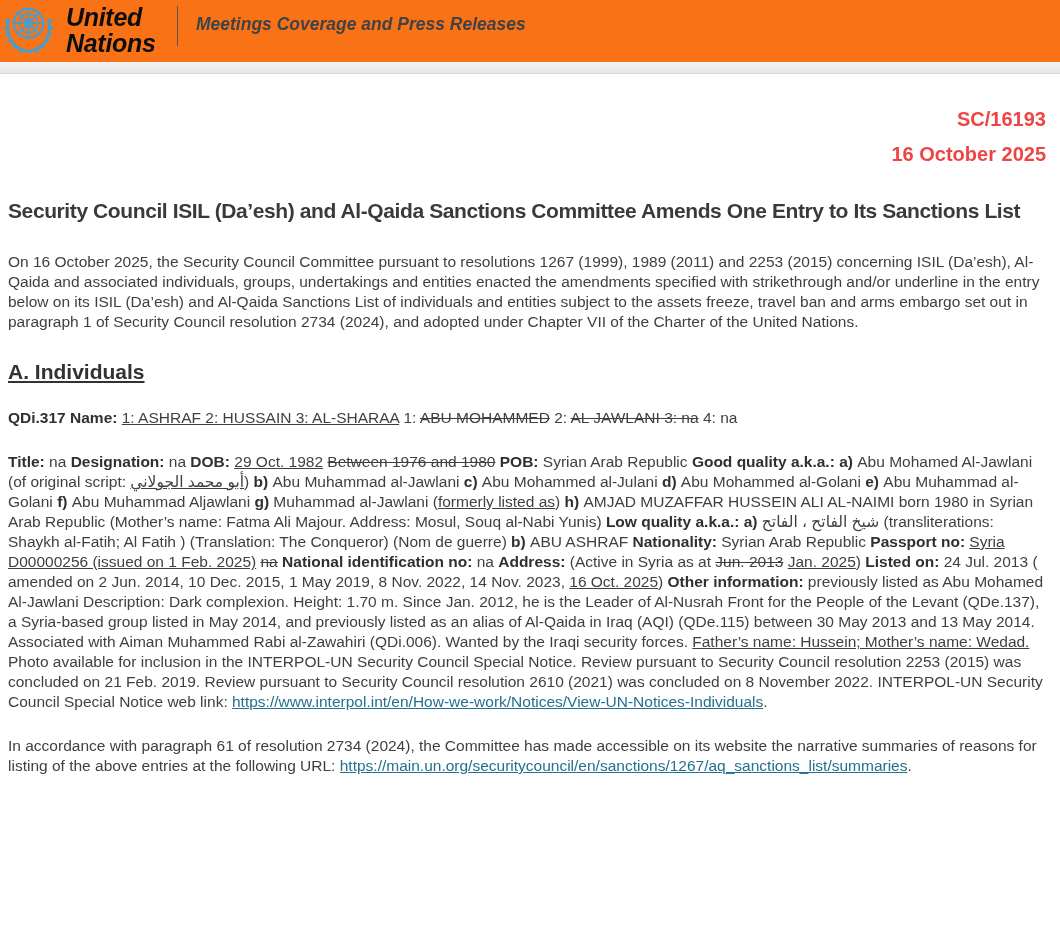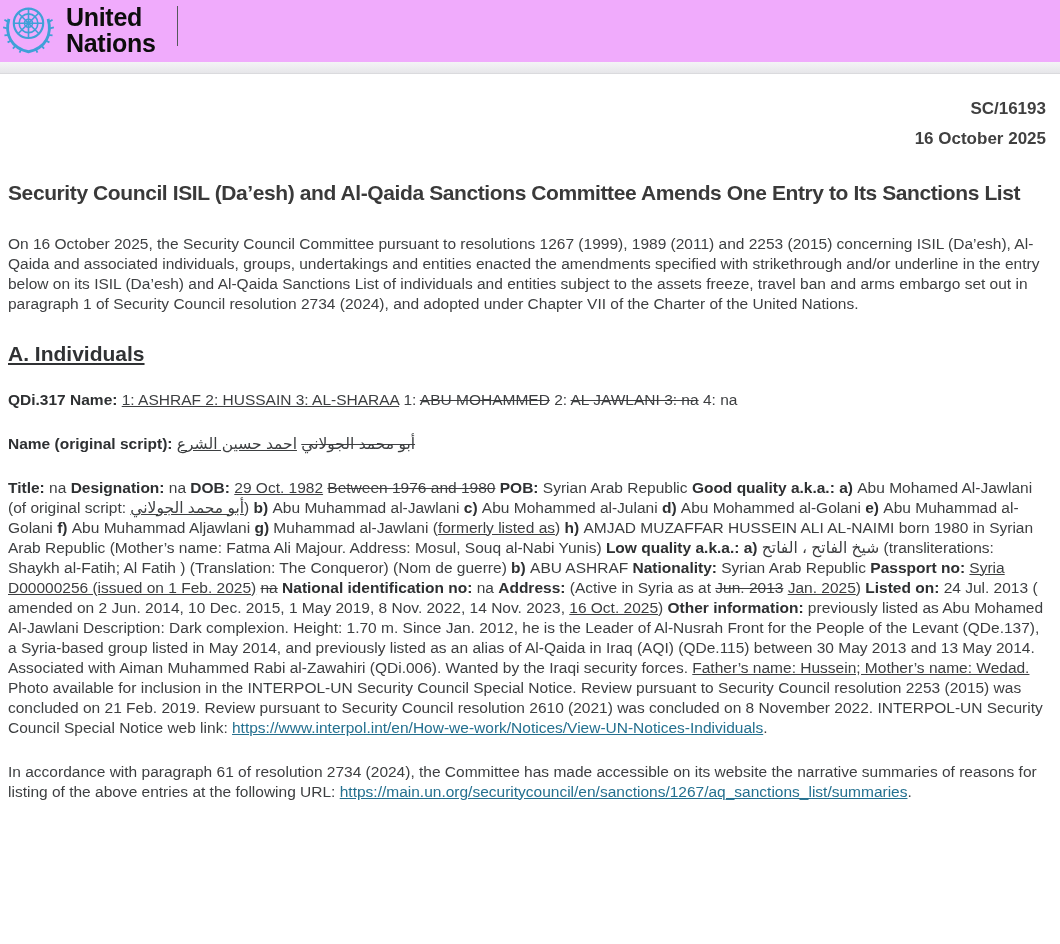--- a/index.html
+++ b/index.html
@@ -1,28 +1,28 @@
 <!DOCTYPE html>
 <html><head>
 <meta charset="utf-8">
 <style>
   html,body{margin:0;padding:0;}
   body{
     width:1060px;height:944px;overflow:hidden;background:#ffffff;
     font-family:"Liberation Sans","DejaVu Sans",sans-serif;color:#3d3d3d;
   }
-  .site-header{position:relative;height:62px;background:#f0abfc;}
+  .site-header{position:relative;height:62px;background:#f97316;font-style:italic;}
   .emblem{position:absolute;left:0;top:1px;width:57px;height:57px;display:block;}
   .wordmark{position:absolute;left:66px;top:4px;font-size:25px;font-weight:bold;
     color:#0d0d0d;line-height:1.04;letter-spacing:-0.3px;}
   .vdivider{position:absolute;left:177px;top:6px;width:1px;height:40px;background:#55585c;}
   .site-title{position:absolute;left:196px;top:14px;font-size:17.5px;font-weight:bold;color:#3f4246;}
   .band{height:11px;background:linear-gradient(#f4f4f6,#e6e6e9);border-bottom:1px solid #dadadd;}
   .content{padding:0 14px 0 8px;}
-  .meta{margin-top:20px;text-align:right;font-weight:bold;font-size:17px;color:#404040;line-height:1.75;}
+  .meta{margin-top:28px;text-align:right;font-weight:bold;font-size:20px;color:#ef4444;line-height:1.75;}
   h1{margin:22px 0 0 0;font-size:21px;font-weight:bold;color:#3a3a3a;
      line-height:1.62;letter-spacing:-0.4px;}
   p.body{font-size:15.5px;line-height:20px;margin:24px 0 0 0;color:#3d3f41;}
   .section-heading{font-size:21px;font-weight:bold;text-decoration:underline;
      margin:28px 0 0 0;color:#303234;}
   .entry-name{margin-top:15px;}
   .entry-script{margin-top:3px;}
   .entry-details{margin-top:7px;}
   .closing{margin-top:26px;}
   .seg-b{font-weight:bold;color:#2e3032;}
@@ -47,36 +47,36 @@
           <path d="M10 24 l-5 -3 M9 31 l-5.5 -1.5 M10.5 38 l-5.5 0.5 M13.5 44 l-5 2.5 M18 49.5 l-3.5 4 M24 53.5 l-2 4.5
                    M54 24 l5 -3 M55 31 l5.5 -1.5 M53.5 38 l5.5 0.5 M50.5 44 l5 2.5 M46 49.5 l3.5 4 M40 53.5 l2 4.5" stroke-width="2"></path>
         </g>
       </svg>
     </a>
     <div class="wordmark">
       <div>United</div>
       <div>Nations</div>
     </div>
     <div class="vdivider"></div>
+    <div class="site-title">Meetings Coverage and Press Releases</div>
   </header>
 
   <div class="band"></div>
 
   <main class="content">
     <div class="meta">
       <div>SC/16193</div>
       <div>16 October 2025</div>
     </div>
 
     <h1>Security Council ISIL (Da’esh) and Al-Qaida Sanctions Committee Amends One Entry to Its Sanctions List</h1>
 
     <p class="body">On 16 October 2025, the Security Council Committee pursuant to resolutions 1267 (1999), 1989 (2011) and 2253 (2015) concerning ISIL (Da’esh), Al-Qaida and associated individuals, groups, undertakings and entities enacted the amendments specified with strikethrough and/or underline in the entry below on its ISIL (Da’esh) and Al-Qaida Sanctions List of individuals and entities subject to the assets freeze, travel ban and arms embargo set out in paragraph 1 of Security Council resolution 2734 (2024), and adopted under Chapter VII of the Charter of the United Nations.</p>
 
     <p class="section-heading">A. Individuals</p>
 
     <p class="body entry-name"><span class="seg-b">QDi.317 Name: </span><span class="seg-u">1: ASHRAF 2: HUSSAIN 3: AL-SHARAA</span><span> 1: </span><span class="seg-s">ABU MOHAMMED</span><span> 2: </span><span class="seg-s">AL JAWLANI 3: na</span><span> 4: na</span></p>
-    <p class="body entry-script"><span class="seg-b">Name (original script): </span><span class="seg-s" lang="ar">أبو محمد الجولاني</span><span lang="ar"> </span><span class="seg-u" lang="ar">احمد حسين الشرع</span></p>
     <p class="body entry-details"><span class="seg-b">Title: </span><span>na </span><span class="seg-b">Designation: </span><span>na </span><span class="seg-b">DOB: </span><span class="seg-u">29 Oct. 1982</span><span> </span><span class="seg-s">Between 1976 and 1980</span><span> </span><span class="seg-b">POB: </span><span>Syrian Arab Republic </span><span class="seg-b">Good quality a.k.a.: a) </span><span>Abu Mohamed Al-Jawlani (of original script: </span><span class="seg-u" lang="ar">أبو محمد الجولاني</span><span>) </span><span class="seg-b">b) </span><span>Abu Muhammad al-Jawlani </span><span class="seg-b">c) </span><span>Abu Mohammed al-Julani </span><span class="seg-b">d) </span><span>Abu Mohammed al-Golani </span><span class="seg-b">e) </span><span>Abu Muhammad al-Golani </span><span class="seg-b">f) </span><span>Abu Muhammad Aljawlani </span><span class="seg-b">g) </span><span>Muhammad al-Jawlani (</span><span class="seg-u">formerly listed as</span><span>) </span><span class="seg-b">h) </span><span>AMJAD MUZAFFAR HUSSEIN ALI AL-NAIMI born 1980 in Syrian Arab Republic (Mother’s name: Fatma Ali Majour. Address: Mosul, Souq al-Nabi Yunis) </span><span class="seg-b">Low quality a.k.a.: a) </span><span lang="ar">شيخ الفاتح ، الفاتح</span><span> (transliterations: Shaykh al-Fatih; Al Fatih ) (Translation: The Conqueror) (Nom de guerre) </span><span class="seg-b">b) </span><span>ABU ASHRAF </span><span class="seg-b">Nationality: </span><span>Syrian Arab Republic </span><span class="seg-b">Passport no: </span><span class="seg-u">Syria D00000256 (issued on 1 Feb. 2025)</span><span> </span><span class="seg-s">na</span><span> </span><span class="seg-b">National identification no: </span><span>na </span><span class="seg-b">Address: </span><span>(Active in Syria as at </span><span class="seg-s">Jun. 2013</span><span> </span><span class="seg-u">Jan. 2025</span><span>) </span><span class="seg-b">Listed on: </span><span>24 Jul. 2013 ( amended on 2 Jun. 2014, 10 Dec. 2015, 1 May 2019, 8 Nov. 2022, 14 Nov. 2023, </span><span class="seg-u">16 Oct. 2025</span><span>) </span><span class="seg-b">Other information: </span><span>previously listed as Abu Mohamed Al-Jawlani Description: Dark complexion. Height: 1.70 m. Since Jan. 2012, he is the Leader of Al-Nusrah Front for the People of the Levant (QDe.137), a Syria-based group listed in May 2014, and previously listed as an alias of Al-Qaida in Iraq (AQI) (QDe.115) between 30 May 2013 and 13 May 2014. Associated with Aiman Muhammed Rabi al-Zawahiri (QDi.006). Wanted by the Iraqi security forces. </span><span class="seg-u">Father’s name: Hussein; Mother’s name: Wedad.</span><span> Photo available for inclusion in the INTERPOL-UN Security Council Special Notice. Review pursuant to Security Council resolution 2253 (2015) was concluded on 21 Feb. 2019. Review pursuant to Security Council resolution 2610 (2021) was concluded on 8 November 2022. INTERPOL-UN Security Council Special Notice web link: </span><a class="seg-a" href="#">https://www.interpol.int/en/How-we-work/Notices/View-UN-Notices-Individuals</a><span>.</span></p>
 
     <p class="body closing"><span>In accordance with paragraph 61 of resolution 2734 (2024), the Committee has made accessible on its website the narrative summaries of reasons for listing of the above entries at the following URL: </span><a class="seg-a" href="#">https://main.un.org/securitycouncil/en/sanctions/1267/aq_sanctions_list/summaries</a><span>.</span></p>
   </main>
 
 </div>
 
 </body></html>

